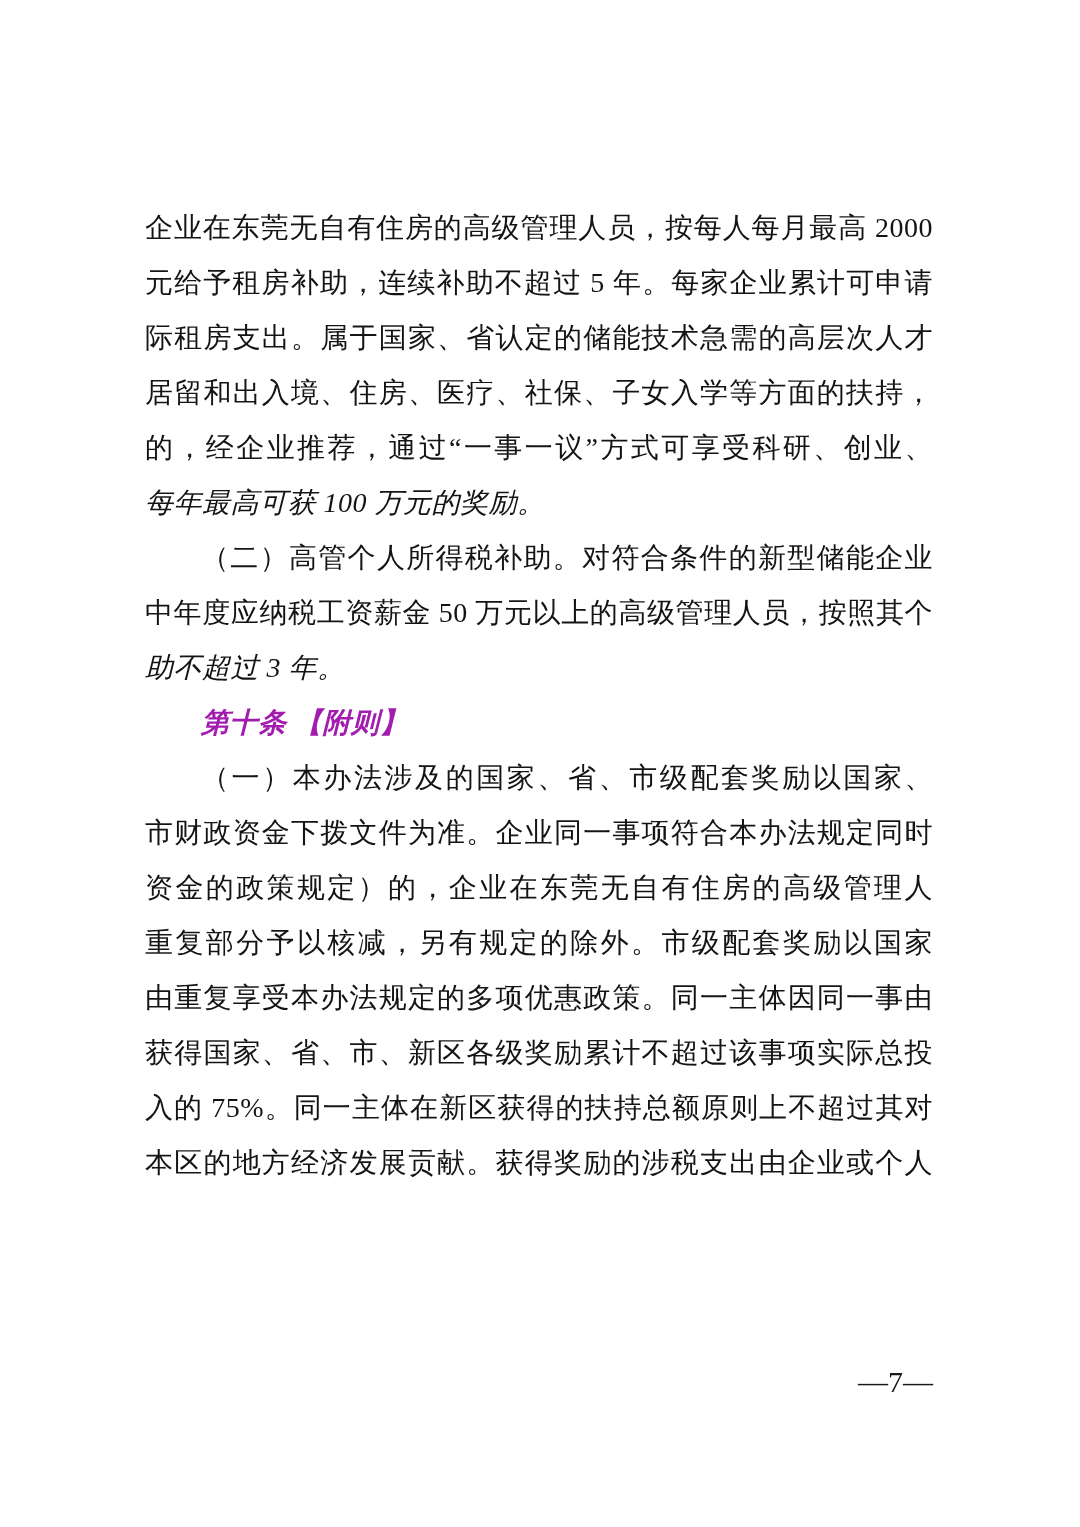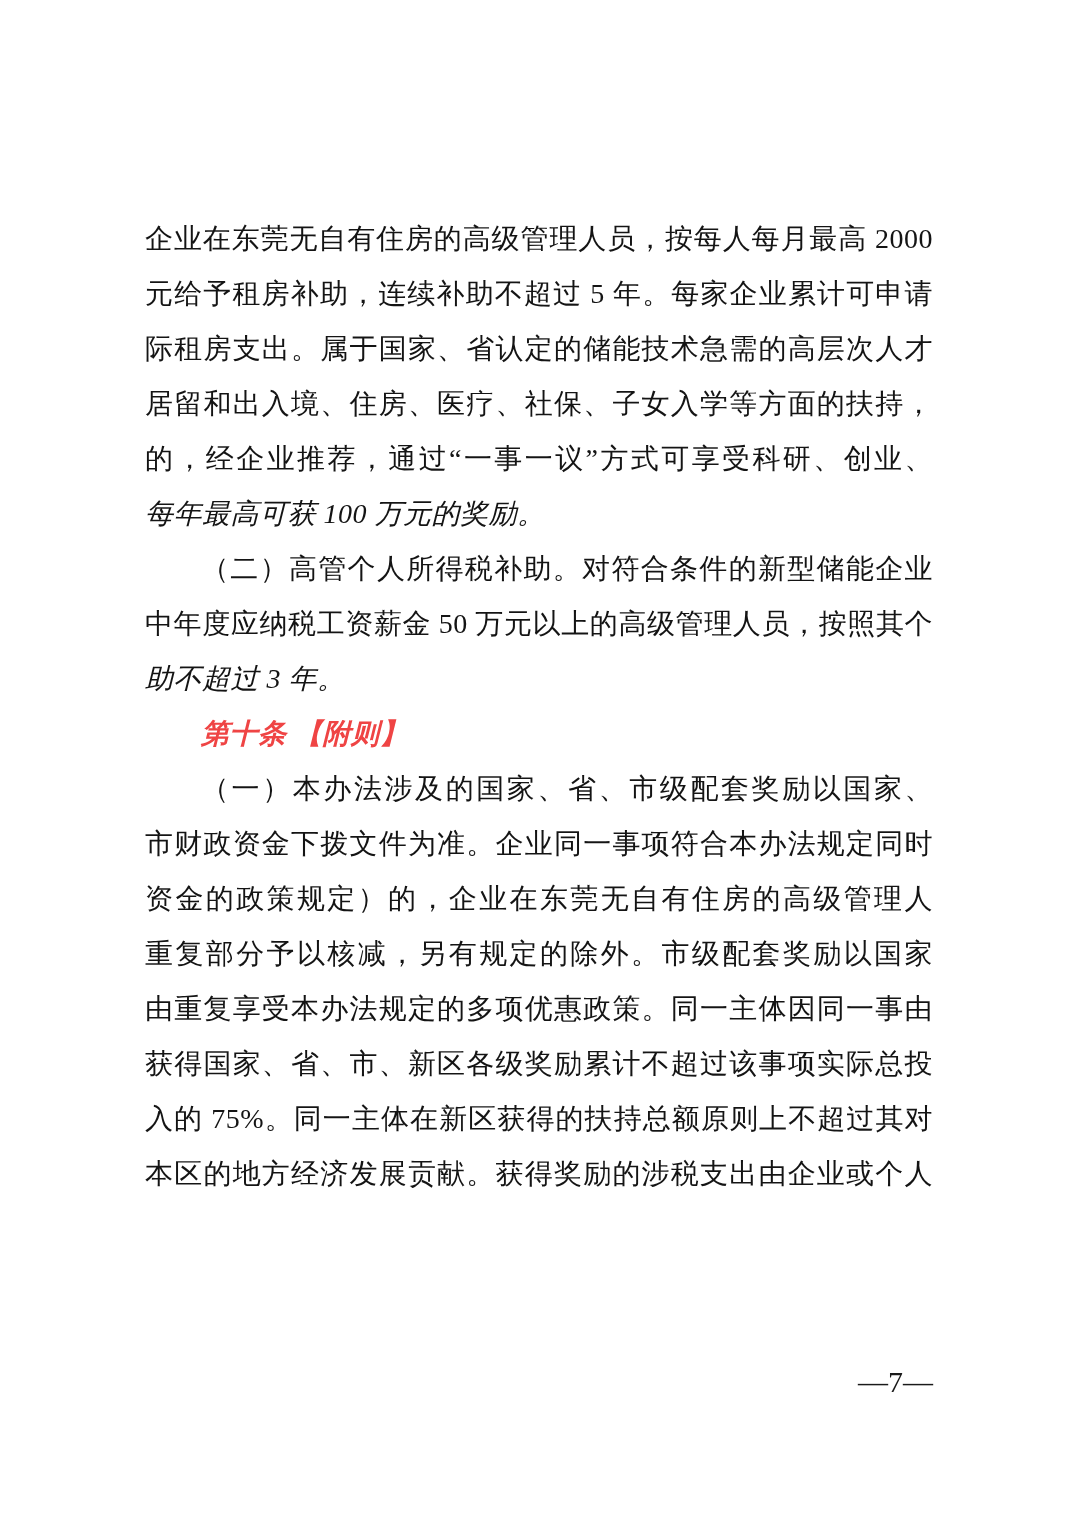--- a/index.html
+++ b/index.html
@@ -18,21 +18,21 @@
   .page {
     position: absolute;
     left: 0; top: 0;
     width: 1080px;
     height: 1527px;
     background: #ffffff;
   }
   .content {
     position: absolute;
     left: 145px;
-    top: 211px;
+    top: 200px;
     width: 788px;
   }
   .line {
     font-size: 28px;
     line-height: 55px;
     height: 55px;
     overflow: hidden;
     text-align: justify;
     text-align-last: justify;
     text-justify: inter-character;
@@ -42,21 +42,21 @@
   .line.noj {
     text-align: right;
     text-align-last: left;
     font-style: italic;
   }
   .line.indent {
     text-indent: 2em;
   }
   .line.heading {
     font-weight: bold;
-    color: #ef4444;
+    color: #a21caf;
   }
   .pagenum {
     position: absolute;
     top: 1362px;
     right: 147px;
     font-size: 30px;
     line-height: 40px;
     color: #1a1a1a;
     text-align: right;
   }

